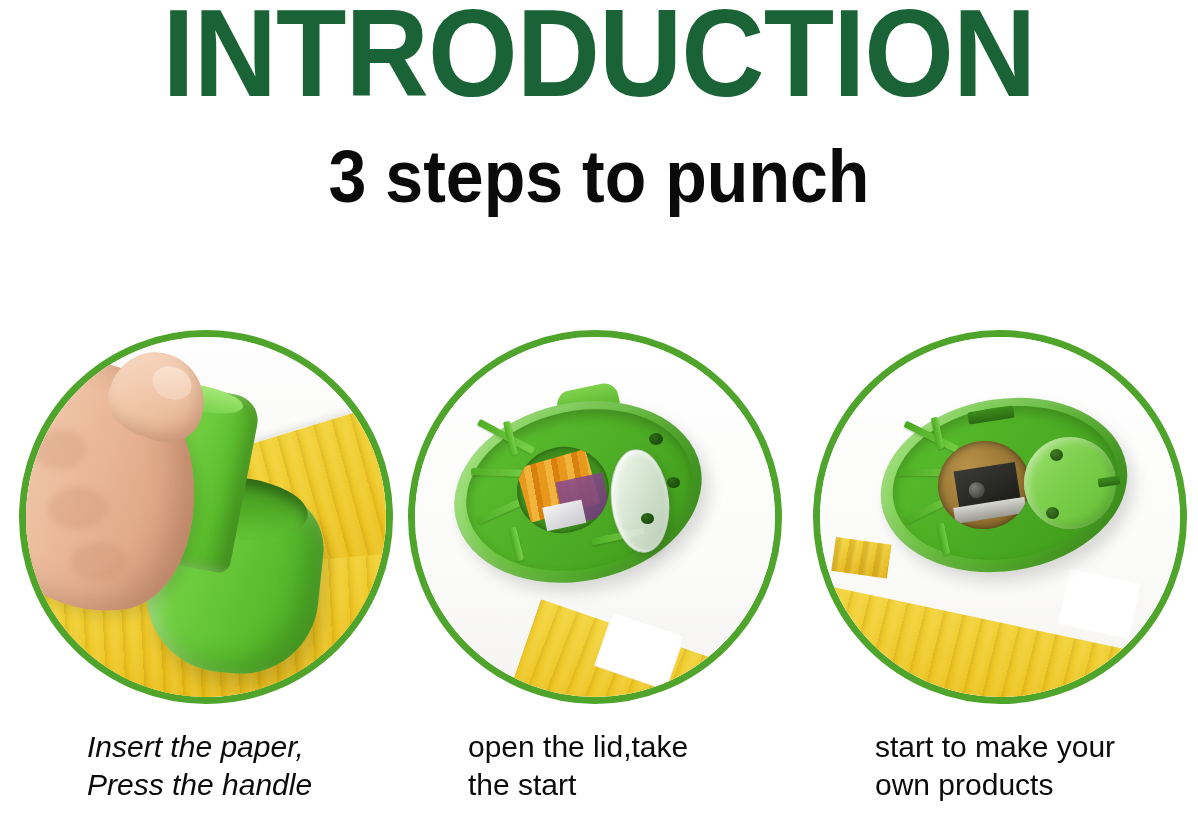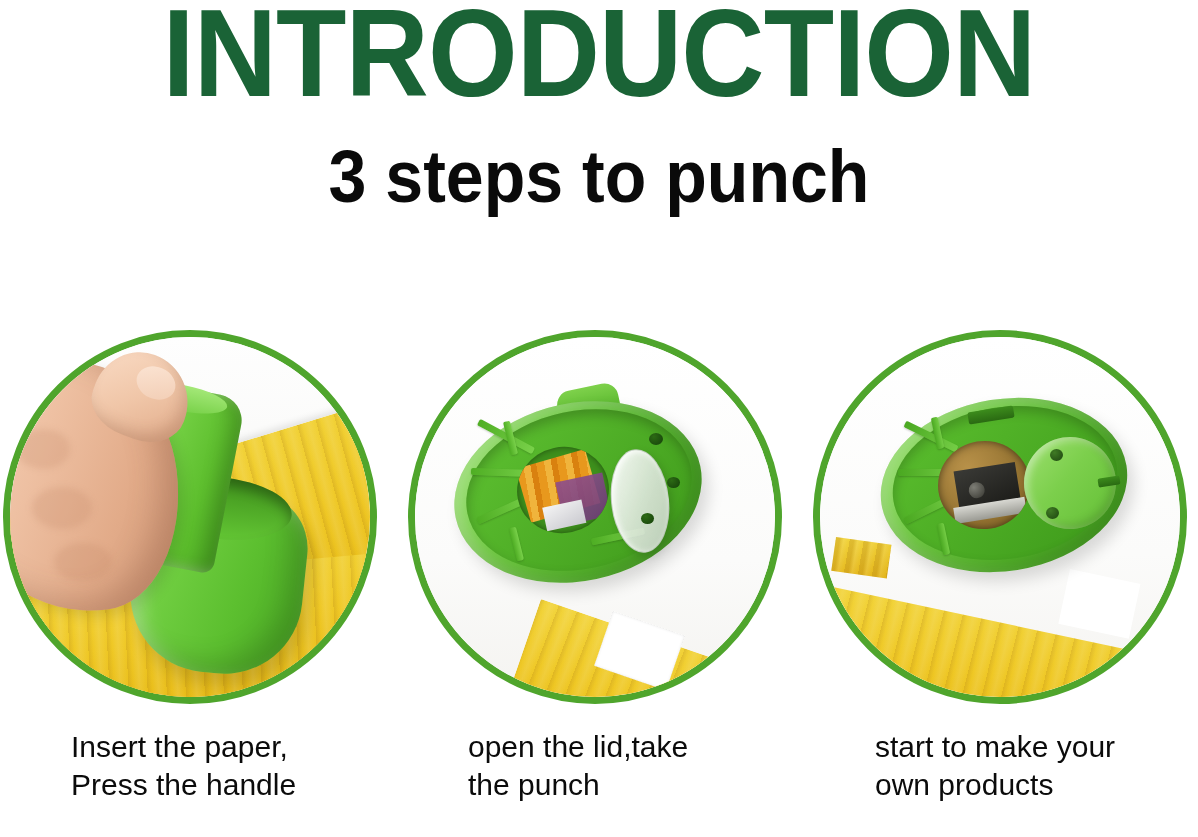--- a/index.html
+++ b/index.html
@@ -55,21 +55,21 @@
     top: 330px;
     width: 1198px;
     height: 507px;
   }
   .step {
     position: absolute;
     top: 0;
     width: 380px;
     height: 507px;
   }
-  .step-1 { left: 3px; }
+  .step-1 { left: 19px; font-style: italic; }
   .step-2 { left: 408px; }
   .step-3 { left: 813px; }
 
   .photo-circle {
     position: absolute;
     left: 0;
     top: 0;
     width: 374px;
     height: 374px;
     border-radius: 50%;
@@ -465,21 +465,21 @@
         </div>
 
         <div class="s2-lid"></div>
 
         <div class="s2-screw" style="left:234px; top:96px;  width:14px; height:12px;"></div>
         <div class="s2-screw" style="left:252px; top:140px; width:13px; height:11px;"></div>
         <div class="s2-screw" style="left:226px; top:176px; width:13px; height:11px;"></div>
       </div>
     </div>
     <div class="caption cap-2">open the lid,take
-the punch</div>
+the start</div>
   </div>
 
   <div class="step step-3">
     <div class="photo-circle">
       <div class="scene">
         <div class="s3-bg"></div>
         <div class="wood s3-wood"></div>
         <div class="paper-white s3-hole"></div>
         <div class="wood s3-chip"></div>
 

